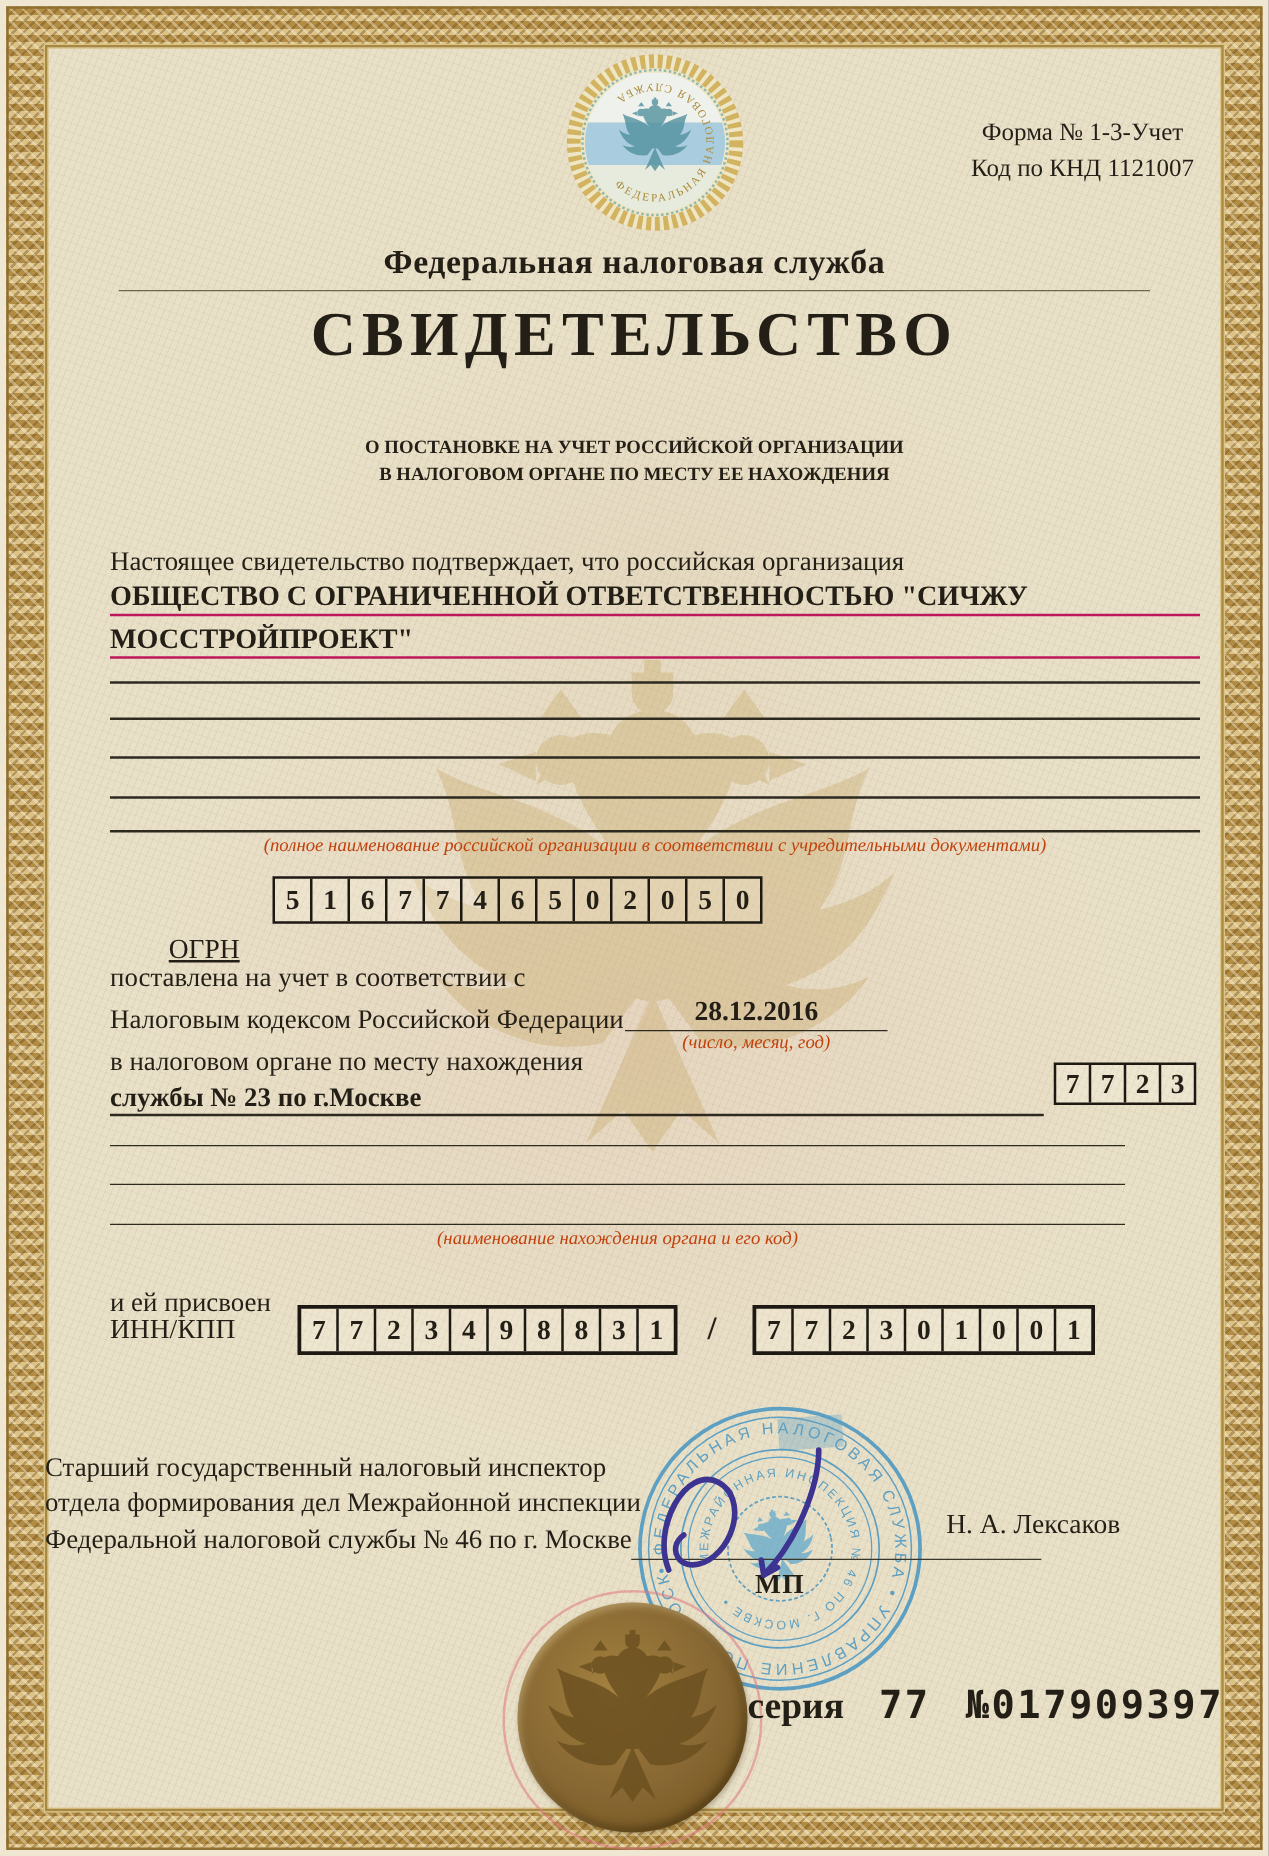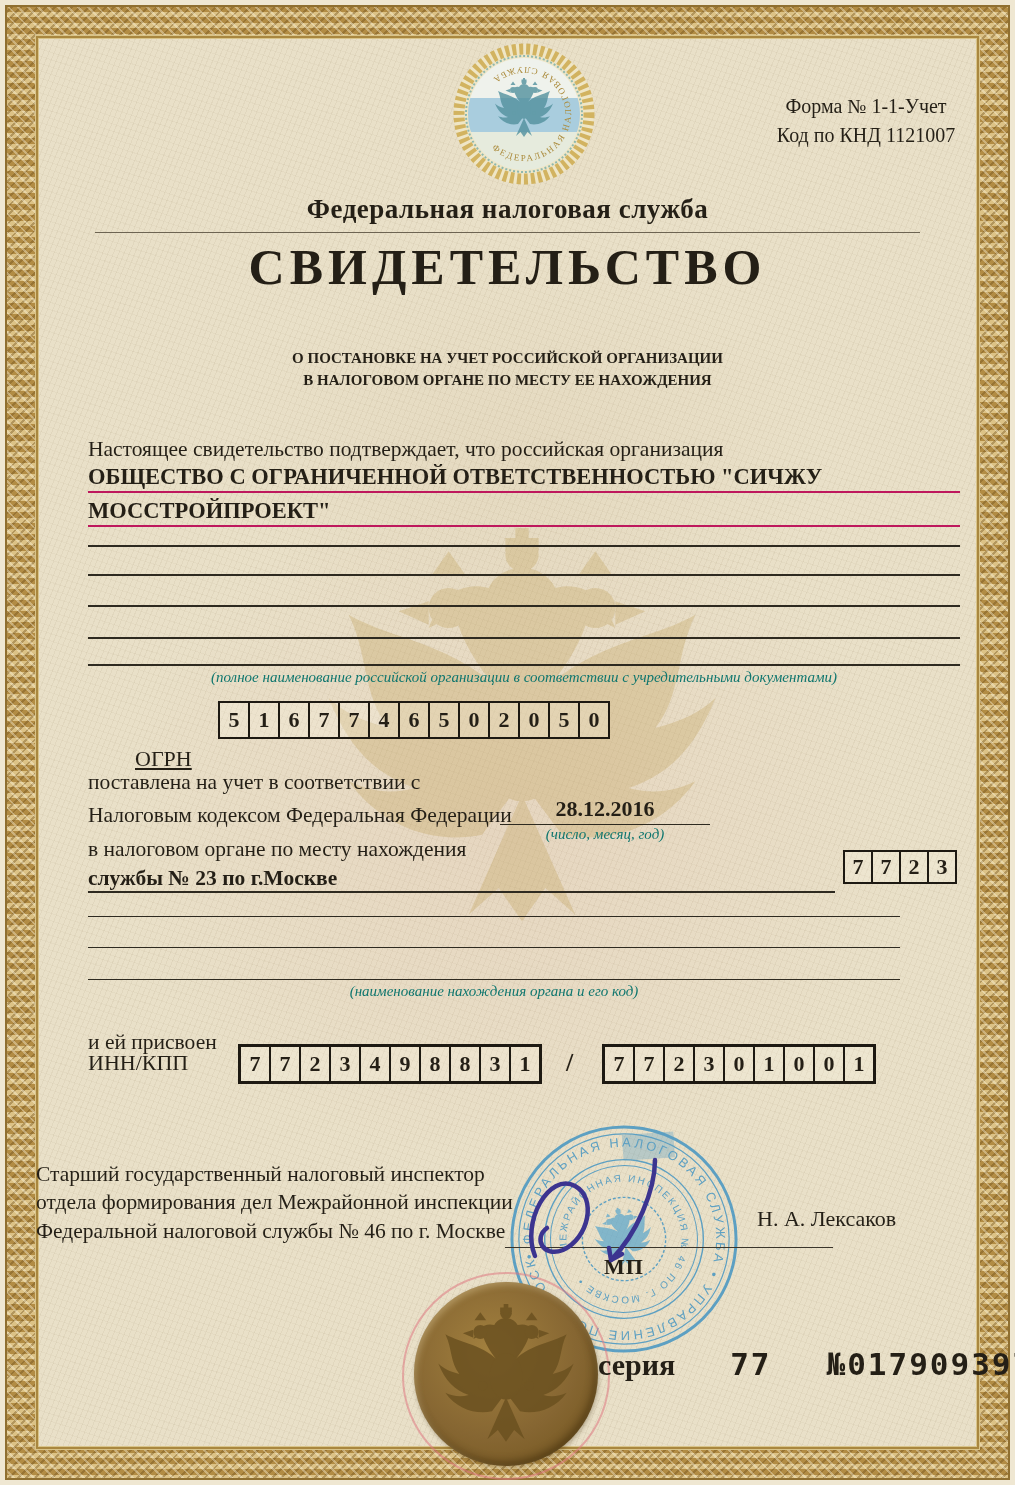--- a/index.html
+++ b/index.html
@@ -18,39 +18,39 @@
       radial-gradient(ellipse 560px 480px at 50% 56%, rgba(214,160,148,.16), transparent 70%),
       radial-gradient(ellipse 420px 300px at 52% 30%, rgba(190,160,120,.10), transparent 70%),
       repeating-linear-gradient(112deg, rgba(145,125,90,.09) 0 1px, transparent 1px 5px),
       repeating-linear-gradient(18deg, rgba(145,125,90,.06) 0 1px, transparent 1px 7px);}
   
   .abs{position:absolute;}
   .center{text-align:center;}
   .b{font-weight:bold;}
   .hline{position:absolute;border-top:2px solid #2e2a20;height:0;}
   .thin{border-top-width:1.5px;}
-  .caption{font-size:15px;font-style:italic;color:#0f766e;}
+  .caption{font-size:15px;font-style:italic;color:#c2410c;}
   
   .digit-row{position:absolute;display:flex;border:2px solid #1d1912;background:rgba(250,246,232,.25);}
   .digit-cell{display:inline-block;width:26px;height:30px;line-height:30px;text-align:center;
     border-right:2px solid #1d1912;font-weight:bold;font-size:22px;}
   .digit-cell:last-child{border-right:none;}
   .digit-row.big .digit-cell{width:28px;height:34px;line-height:34px;}
   
   .form-info{font-size:20px;line-height:1.45;}
   .agency{width:100%;font-size:27px;font-weight:bold;letter-spacing:.5px;}
   .title{width:100%;font-size:50px;font-weight:bold;letter-spacing:5px;}
   .subtitle{width:100%;font-size:15px;font-weight:bold;line-height:1.45;}
   .body-text{font-size:21.5px;}
   .org-line{font-size:22.5px;font-weight:bold;border-bottom:2px solid #be185d;padding-bottom:1px;}
   .flexrow{display:flex;align-items:flex-end;}
   .grow-underline{flex:1;border-bottom:2px solid #2e2a20;font-weight:bold;padding-bottom:1px;}
   .series-row{display:flex;align-items:baseline;gap:28px;}
   .series-label{font-size:30px;font-weight:bold;}
-  .series-num{font-family:"DejaVu Sans Mono",monospace;font-size:31px;font-weight:600;letter-spacing:2px;margin-left:27px;}
+  .series-num{font-family:"DejaVu Sans Mono",monospace;font-size:31px;font-weight:600;letter-spacing:2px;}
   
   .stamp-blue{opacity:.82;transform:rotate(-12deg);}
   .gold-seal{border-radius:50%;
     background:radial-gradient(circle at 42% 38%, #a3813f, #866632 55%, #74571f 90%);
     box-shadow: inset 2px 3px 6px rgba(255,235,180,.35), inset -3px -4px 8px rgba(40,25,0,.45), 1px 2px 4px rgba(60,40,10,.3);}
   .pink-ring{border-radius:50%;border:2.5px solid rgba(222,120,130,.55);}
   .wm{opacity:.32;}
 </style>
 </head>
 <body>
@@ -98,21 +98,21 @@
       <rect x="18" y="92" width="112" height="38" fill="#e6ebdd"></rect>
     </g>
     <use href="#eagle" fill="#52919e" opacity=".8" transform="translate(44,38) scale(0.5)"></use>
     <path id="emarc" d="M74,74 m-47,0 a47,47 0 1,0 94,0 a47,47 0 1,0 -94,0" fill="none"></path>
     <text font-size="9" fill="#ab8b3c" letter-spacing="2" font-family="Liberation Serif,serif">
       <textPath href="#emarc" startOffset="50%" text-anchor="middle">ФЕДЕРАЛЬНАЯ НАЛОГОВАЯ СЛУЖБА</textPath>
     </text>
   </svg>
 
   <div class="abs form-info center" style="left:762px;top:92px;width:208px;">
-    <div>Форма № 1-1-Учет</div>
+    <div>Форма № 1-3-Учет</div>
     <div>Код по КНД 1121007</div>
   </div>
 
   <div class="abs agency center" style="left:0;top:194px;">Федеральная налоговая служба</div>
   <div class="hline thin" style="left:95px;top:232px;width:825px;border-color:#6d6452;"></div>
   <div class="abs title center" style="left:0;top:238px;">СВИДЕТЕЛЬСТВО</div>
   <div class="abs subtitle center" style="left:0;top:348px;">
     <div>О ПОСТАНОВКЕ НА УЧЕТ РОССИЙСКОЙ ОРГАНИЗАЦИИ</div>
     <div>В НАЛОГОВОМ ОРГАНЕ  ПО МЕСТУ ЕЕ НАХОЖДЕНИЯ</div>
   </div>
@@ -138,21 +138,21 @@
       <span class="digit-cell">6</span>
       <span class="digit-cell">5</span>
       <span class="digit-cell">0</span>
       <span class="digit-cell">2</span>
       <span class="digit-cell">0</span>
       <span class="digit-cell">5</span>
       <span class="digit-cell">0</span>
     </div>
 
   <div class="abs body-text" style="left:88px;top:770px;">поставлена на учет в соответствии с</div>
-  <div class="abs body-text" style="left:88px;top:803px;">Налоговым кодексом Федеральная Федерации</div>
+  <div class="abs body-text" style="left:88px;top:803px;">Налоговым кодексом Российской Федерации</div>
   <div class="abs center" style="left:500px;top:796px;width:210px;border-bottom:1.5px solid #2e2a20;font-size:22px;font-weight:bold;padding-bottom:2px;">28.12.2016</div>
   <div class="abs caption center" style="left:500px;top:826px;width:210px;">(число, месяц, год)</div>
 
   <div class="abs flexrow body-text" style="left:88px;top:836px;width:747px;height:26px;">
     <span style="white-space:nowrap;padding-right:10px;">в налоговом органе по месту нахождения</span>
   </div>
   <div class="abs body-text grow-underline" style="left:88px;top:866px;width:747px;height:24px;">службы № 23 по г.Москве</div>
   <div class="digit-row" style="left:843px;top:850px;">
       <span class="digit-cell">7</span>
       <span class="digit-cell">7</span>

